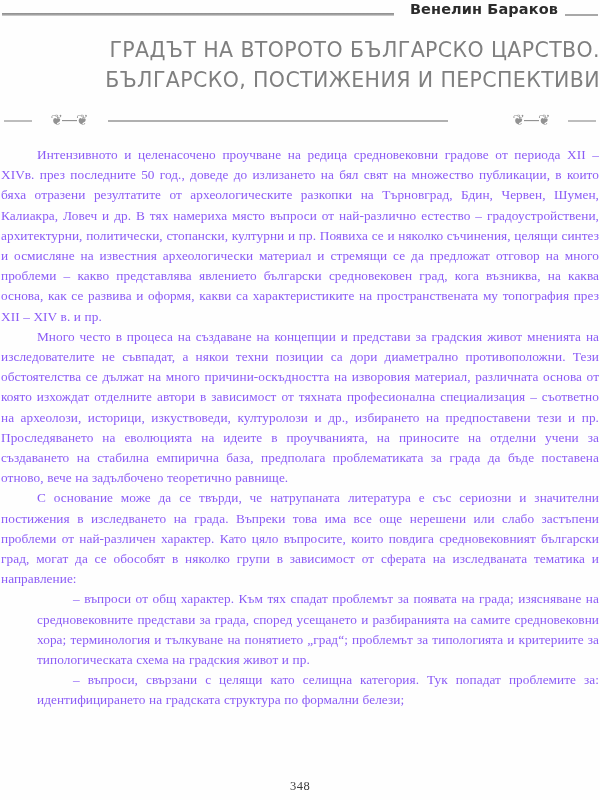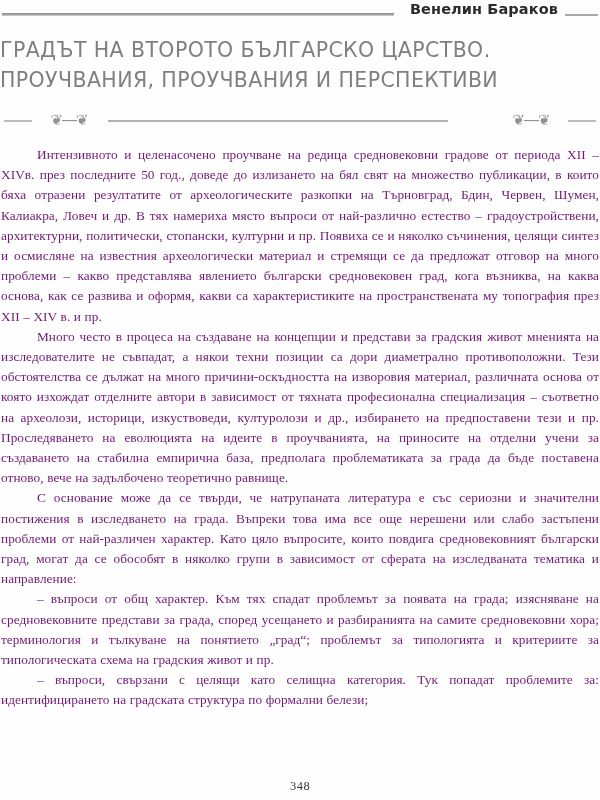--- a/index.html
+++ b/index.html
@@ -58,21 +58,21 @@
     font-weight: bold;
     font-size: 14.5px;
     letter-spacing: 0.1px;
     color: #2b2b2b;
     white-space: nowrap;
   }
 
   
   .title-block {
     margin-top: 5px;
-    text-align: left;
+    text-align: right;
   }
   .title-line {
     font-family: "DejaVu Sans", "Liberation Sans", sans-serif;
     font-size: 20.5px;
     letter-spacing: 0.4px;
     color: #7f7f7f;
     line-height: 30px;
     white-space: nowrap;
   }
 
@@ -112,26 +112,26 @@
   .body-text {
     margin-top: 6px;
     padding: 0 1px;
   }
   .para {
     margin: 0;
     font-size: 13.3px;
     line-height: 20.2px;
     text-align: justify;
     text-justify: inter-word;
-    color: #701a75;
+    color: #8b5cf6;
     letter-spacing: 0.05px;
     word-spacing: 0.2px;
   }
   .para.indent { text-indent: 36px; }
-  .para.dash   { text-indent: 36px; }
+  .para.dash   { text-indent: 36px; padding-left: 36px; }
 
   
   .para, .title-line, .rh-author, .folio {
     -webkit-font-smoothing: antialiased;
   }
 
   
   .folio {
     position: absolute;
     left: 0;
@@ -150,21 +150,21 @@
 <div class="page">
 
   <div class="running-head">
     <div class="rh-rule-left"></div>
     <div class="rh-author">Венелин Бараков</div>
     <div class="rh-rule-right"></div>
   </div>
 
   <div class="title-block">
     <div class="title-line">ГРАДЪТ НА ВТОРОТО БЪЛГАРСКО ЦАРСТВО.</div>
-    <div class="title-line">ПРОУЧВАНИЯ, ПРОУЧВАНИЯ И ПЕРСПЕКТИВИ</div>
+    <div class="title-line">БЪЛГАРСКО, ПОСТИЖЕНИЯ И ПЕРСПЕКТИВИ</div>
   </div>
 
   <div class="ornament-row">
     <div class="orn-rule far-left"></div>
     <div class="orn-mark left">❦―❦</div>
     <div class="orn-rule mid-left"></div>
     <div class="orn-rule mid-right"></div>
     <div class="orn-mark right">❦―❦</div>
     <div class="orn-rule far-right"></div>
   </div>

